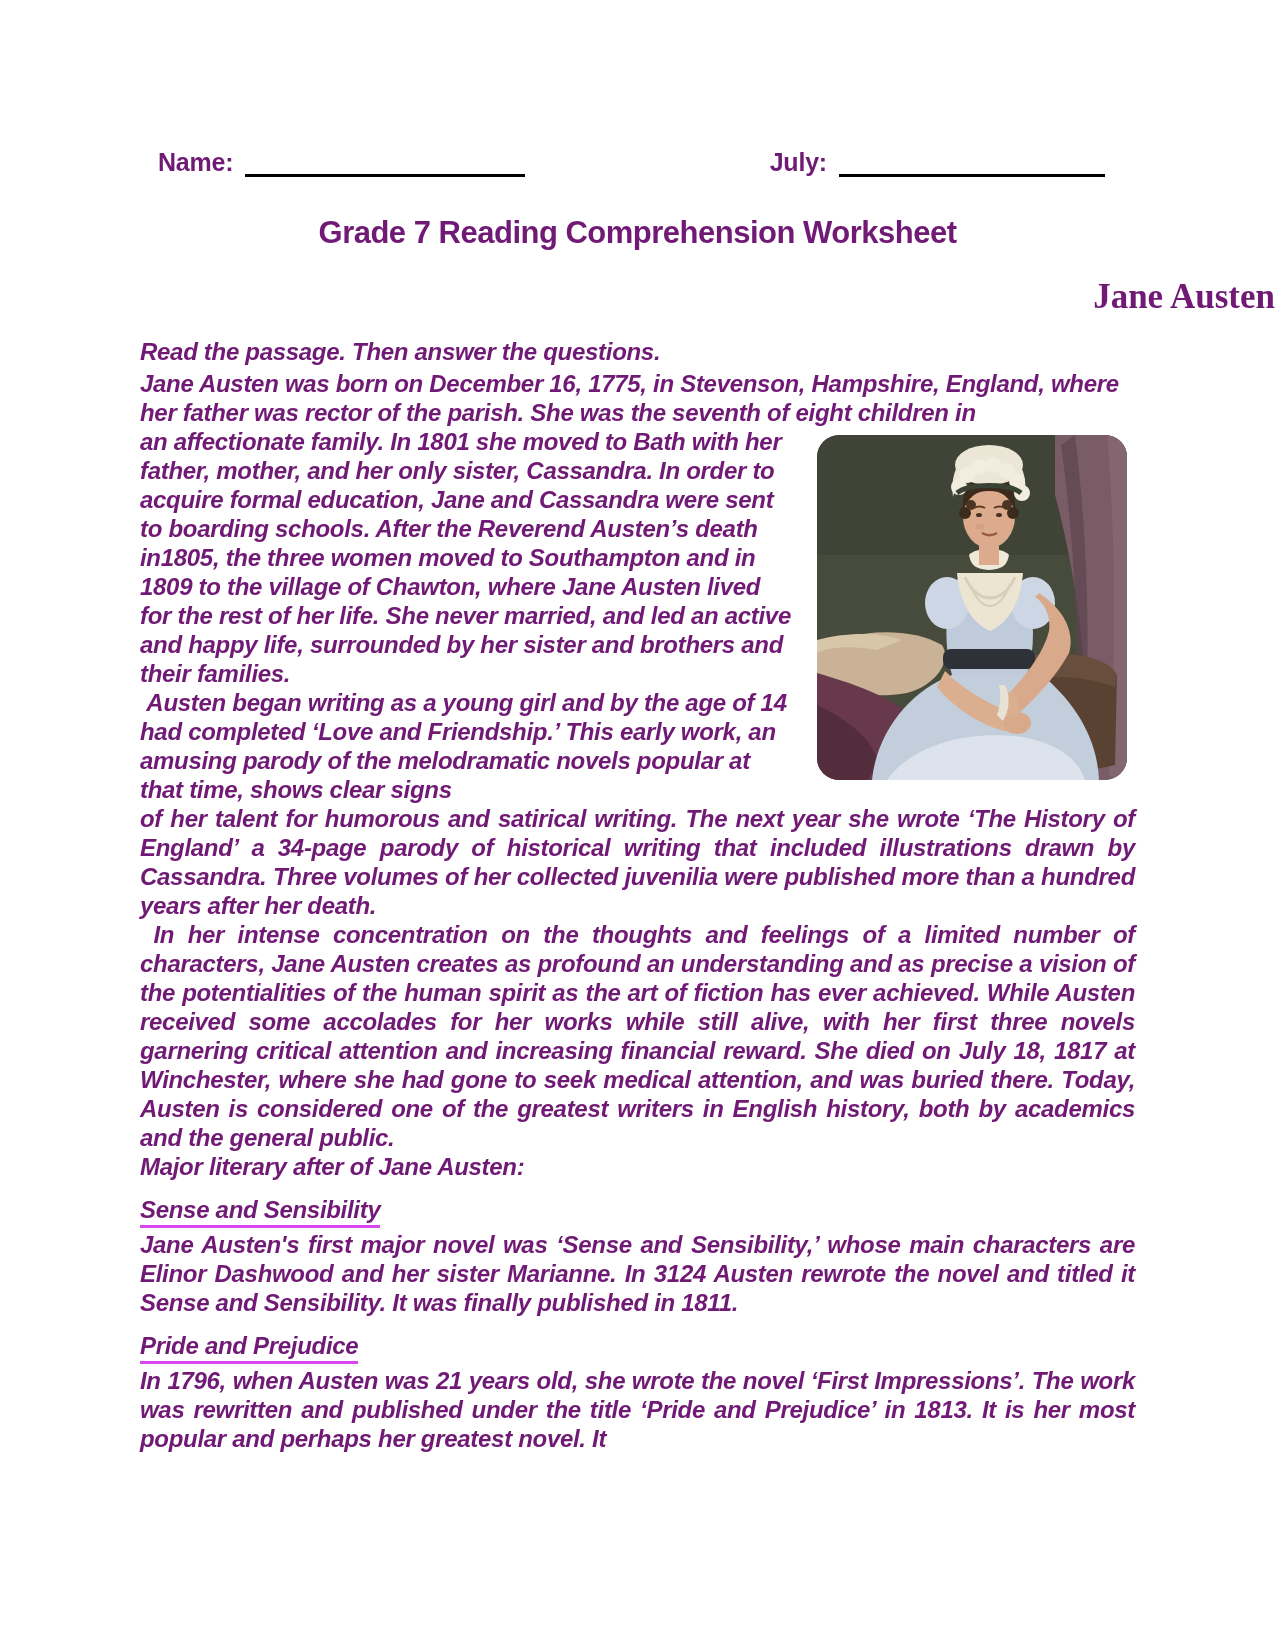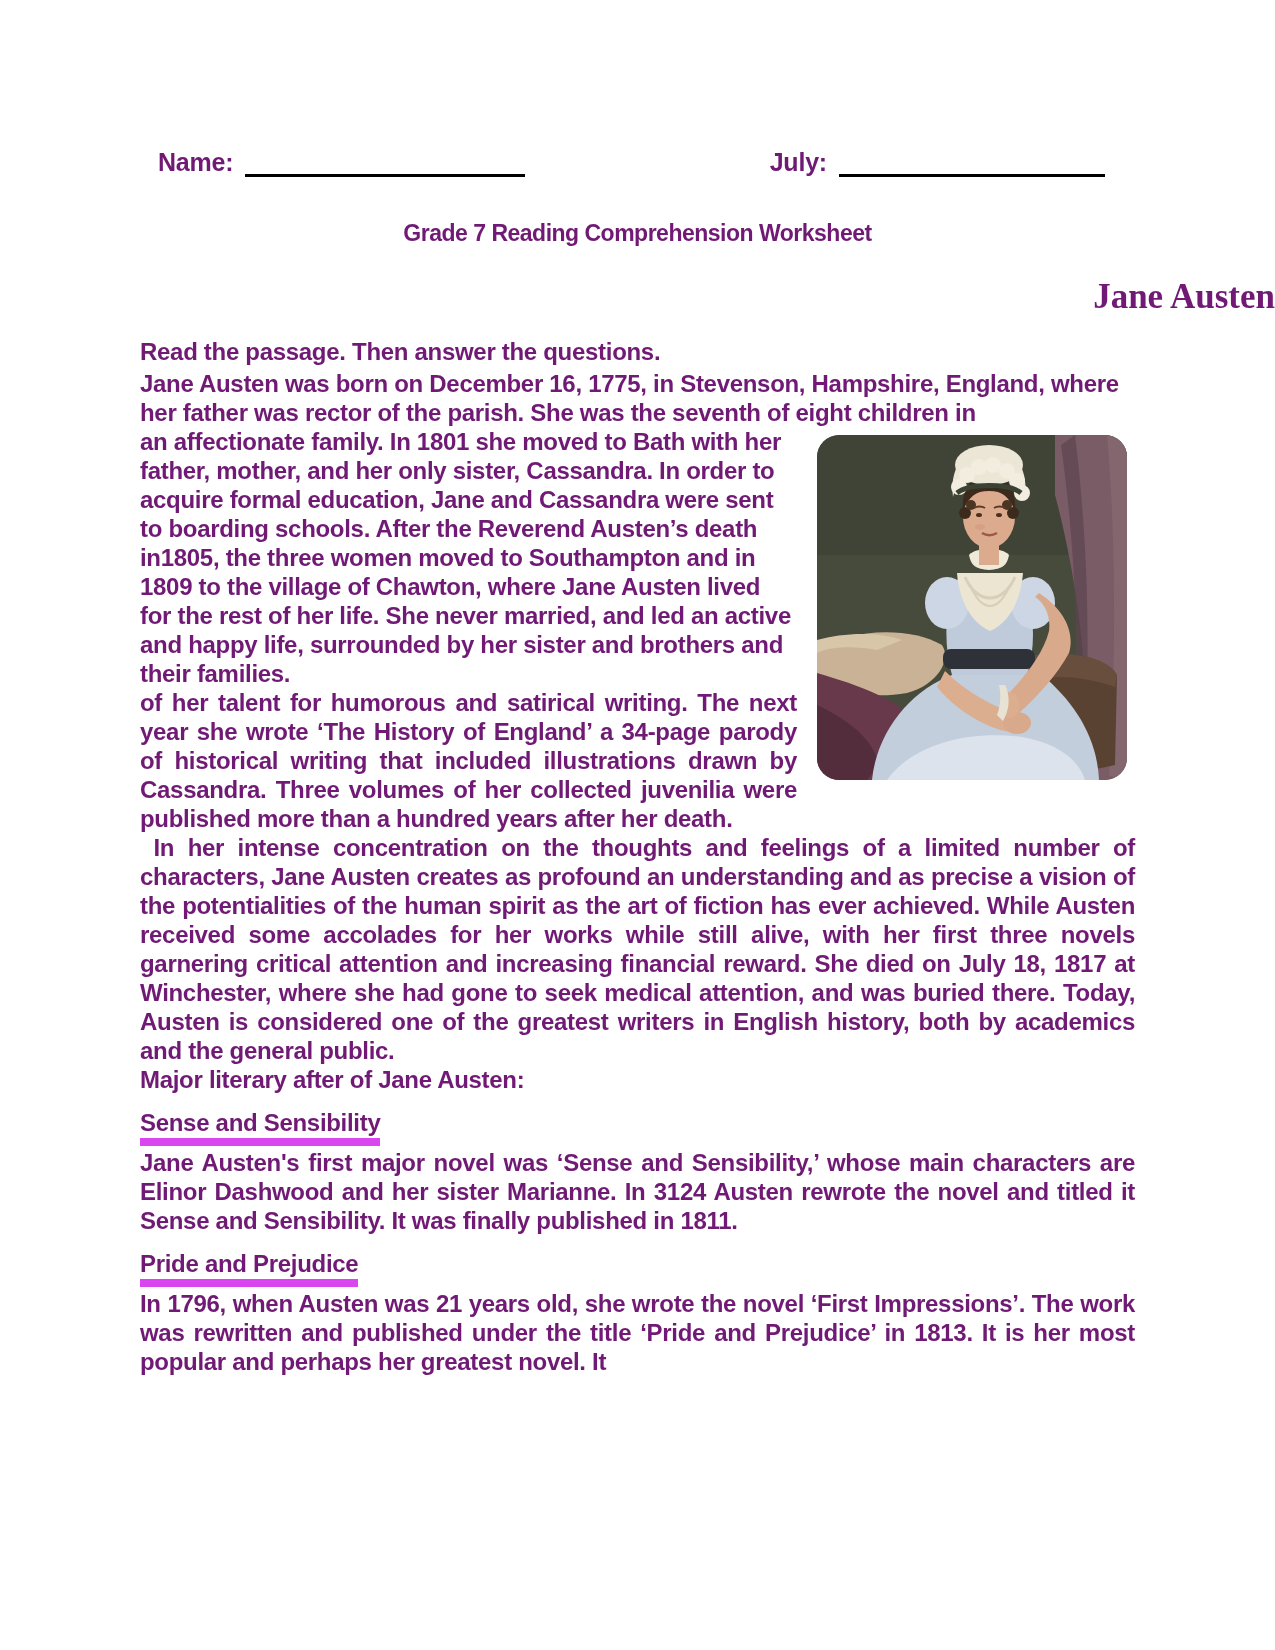--- a/index.html
+++ b/index.html
@@ -24,34 +24,35 @@
     display:inline-block;
     border-bottom:3px solid #000;
     height:25px; margin-left:12px;
   }
   .name-line { width:280px; }
   .date-line { width:266px; }
   
   .worksheet-title {
     margin:38px 0 0 0;
     text-align:center;
-    font-size:23px; letter-spacing:-0.5px;
+    font-size:31px; letter-spacing:-0.5px;
     line-height:36px;
   }
   .passage-title {
     margin:26px 0 0 0;
     text-align:right;
     font-family:"Liberation Serif", serif;
     font-size:35px; line-height:40px;
   }
   
   .passage {
     padding:20px 140px 0 140px;
     font-size:24px; line-height:29px;
     letter-spacing:-0.3px;
+    font-style:italic;
   }
   .passage p { margin:0; }
   .instruction { margin-bottom:3px !important; }
   .justify { text-align:justify; }
   
   .portrait-float {
     float:right;
     width:310px; height:345px;
     margin:8px 8px 12px 20px;
     border-radius:22px;
@@ -59,21 +60,21 @@
   }
   .portrait-float svg { display:block; width:100%; height:100%; }
   
   .section-heading {
     font-size:24px; line-height:29px;
     margin:14px 0 2px 0;
     font-weight:bold;
   }
   .section-heading .underlined {
     display:inline-block;
-    border-bottom:8px solid #d946ef;
+    border-bottom:3px solid #d946ef;
     padding-bottom:1px;
   }
   .section-body { margin:0; }
 </style>
 </head>
 <body>
 
 <div class="page">
 
   <div class="header-row">
@@ -167,20 +168,21 @@
         <circle cx="190" cy="36" r="8" fill="#f2edde"></circle>
         <circle cx="200" cy="46" r="8" fill="#f2edde"></circle>
         <circle cx="205" cy="58" r="8" fill="#f2edde"></circle>
 
         <path d="M140,58 C152,48 192,48 204,58" stroke="#394233" stroke-width="5" fill="none"></path>
       </svg>
     </div>
 
     <p>an affectionate family. In 1801 she moved to Bath with her father, mother, and her only sister, Cassandra. In order to acquire formal education, Jane and Cassandra were sent to boarding schools. After the Reverend Austen’s death in1805, the three women moved to Southampton and in 1809 to the village of Chawton, where Jane Austen lived for the rest of her life. She never married, and led an active and happy life, surrounded by her sister and brothers and their families.</p>
 
+    <p>&nbsp;Austen began writing as a young girl and by the age of 14 had completed ‘Love and Friendship.’ This early work, an amusing parody of the melodramatic novels popular at that time, shows clear signs</p>
 
     <p class="justify">of her talent for humorous and satirical writing. The next year she wrote ‘The History of England’ a 34-page parody of historical writing that included illustrations drawn by Cassandra. Three volumes of her collected juvenilia were published more than a hundred years after her death.</p>
 
     <p class="justify">&nbsp;In her intense concentration on the thoughts and feelings of a limited number of characters, Jane Austen creates as profound an understanding and as precise a vision of the potentialities of the human spirit as the art of fiction has ever achieved. While Austen received some accolades for her works while still alive, with her first three novels garnering critical attention and increasing financial reward. She died on July 18, 1817 at Winchester, where she had gone to seek medical attention, and was buried there. Today, Austen is considered one of the greatest writers in English history, both by academics and the general public.</p>
 
     <p>Major literary after of Jane Austen:</p>
 
     <h3 class="section-heading">
       <span class="underlined">Sense and Sensibility</span>
     </h3>

